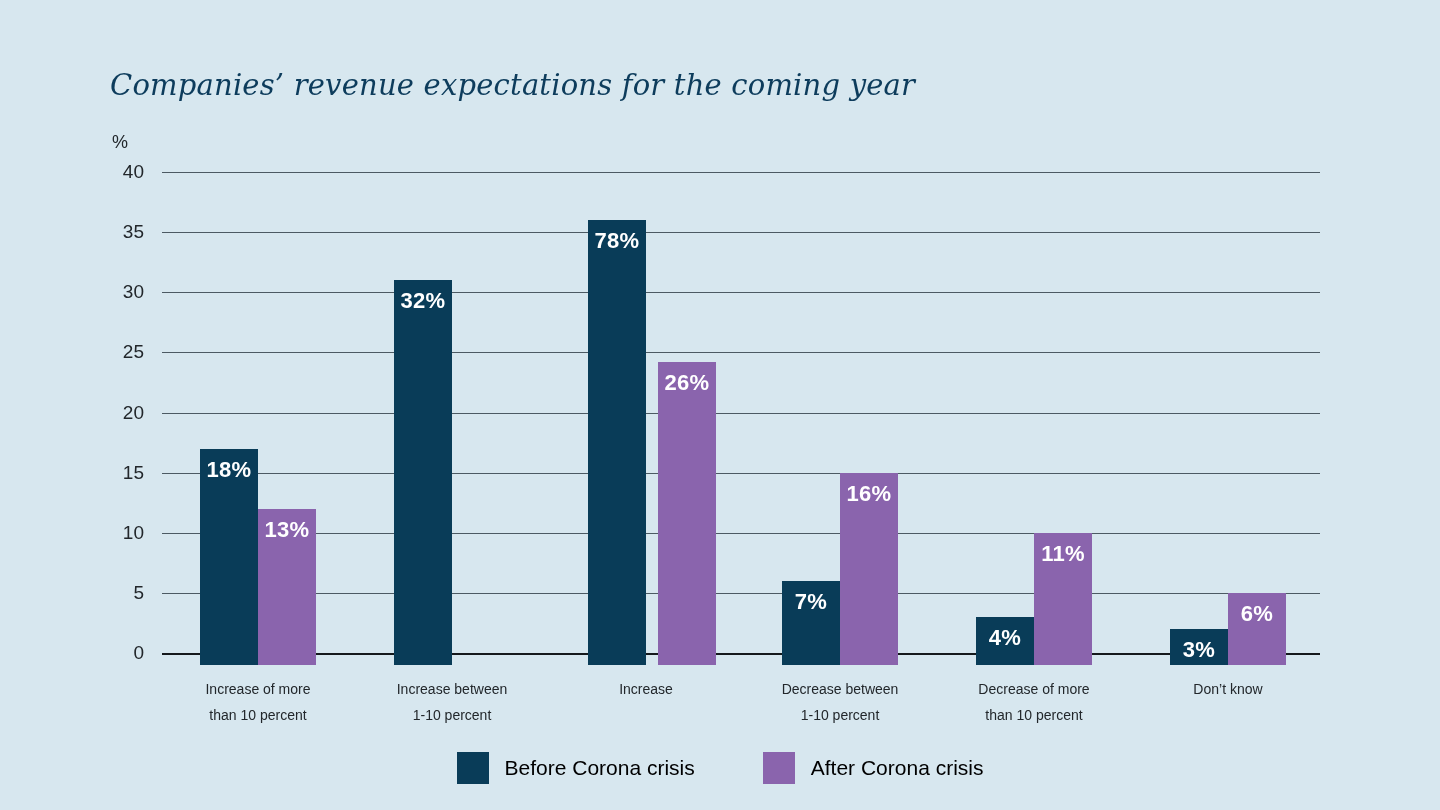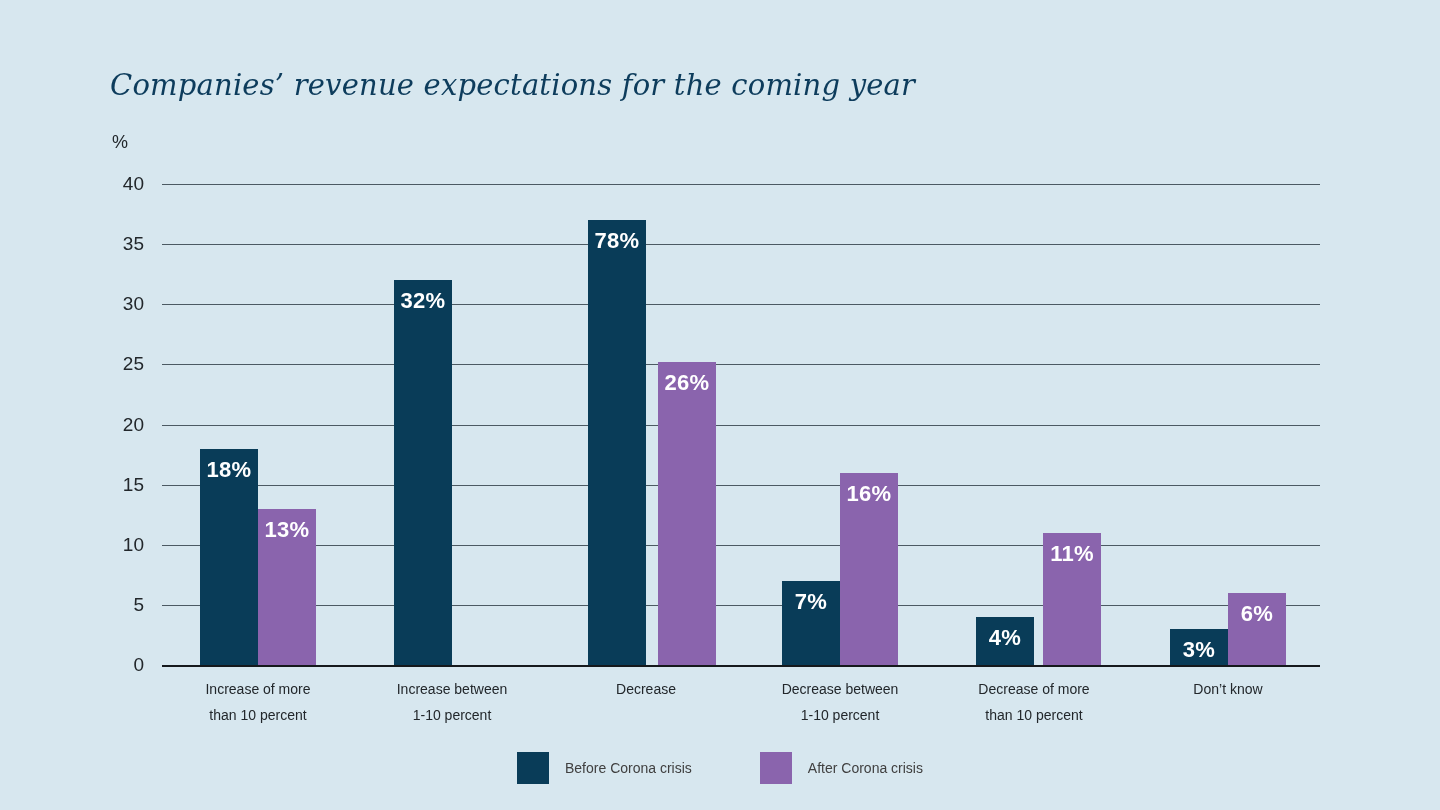--- a/index.html
+++ b/index.html
@@ -41,21 +41,21 @@
     left: 112px;
     top: 132px;
     font-size: 18px;
     color: #22272b;
   }
 
   
   .plot-area {
     position: absolute;
     left: 162px;
-    top: 184px;
+    top: 172px;
     width: 1158px;
     height: 481px;
   }
 
   .gridline {
     position: absolute;
     left: 0;
     width: 100%;
     height: 1px;
     background: #4c5a63;
@@ -137,22 +137,22 @@
     align-items: center;
     gap: 16px;
   }
   .legend-swatch {
     width: 32px;
     height: 32px;
   }
   .legend-swatch.before { background: #093c58; }
   .legend-swatch.after  { background: #8a64ad; }
   .legend-label {
-    font-size: 14px;
-    color: #404040;
+    font-size: 21px;
+    color: #000000;
     white-space: nowrap;
   }
 </style>
 </head>
 <body>
 
 <div id="chart-root">
 
   <div class="chart-title">Companies’ revenue expectations for the coming year</div>
 
@@ -197,42 +197,42 @@
       </div>
       <div class="bar before" style="left: 620px; height: 84.175px;">
         <div class="bar-value">7%</div>
       </div>
       <div class="bar after" style="left: 678px; height: 192.4px;">
         <div class="bar-value">16%</div>
       </div>
       <div class="bar before" style="left: 814px; height: 48.1px;">
         <div class="bar-value">4%</div>
       </div>
-      <div class="bar after" style="left: 872px; height: 132.275px; margin-left: 9px;">
+      <div class="bar after" style="left: 872px; height: 132.275px;">
         <div class="bar-value">11%</div>
       </div>
       <div class="bar before" style="left: 1008px; height: 36.075px;">
         <div class="bar-value">3%</div>
       </div>
       <div class="bar after" style="left: 1066px; height: 72.15px;">
         <div class="bar-value">6%</div>
       </div>
     </div>
 
   <div class="cat-labels" id="cat-labels">
       <div class="cat-label" style="left: -14px;">
         <div>Increase of more</div>
         <div>than 10 percent</div>
       </div>
       <div class="cat-label" style="left: 180px;">
         <div>Increase between</div>
         <div>1-10 percent</div>
       </div>
       <div class="cat-label" style="left: 374px;">
-        <div>Decrease</div>
+        <div>Increase</div>
       </div>
       <div class="cat-label" style="left: 568px;">
         <div>Decrease between</div>
         <div>1-10 percent</div>
       </div>
       <div class="cat-label" style="left: 762px;">
         <div>Decrease of more</div>
         <div>than 10 percent</div>
       </div>
       <div class="cat-label" style="left: 956px;">

